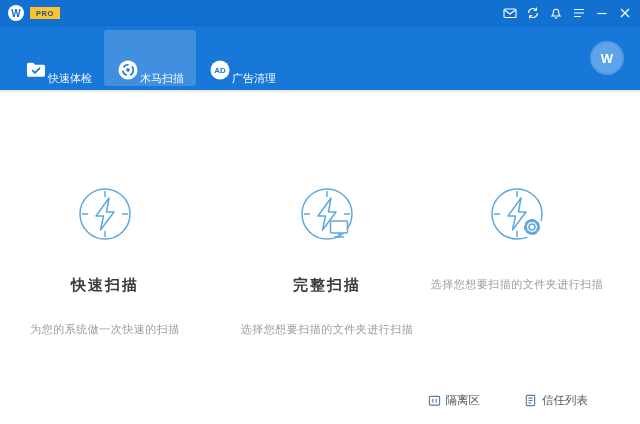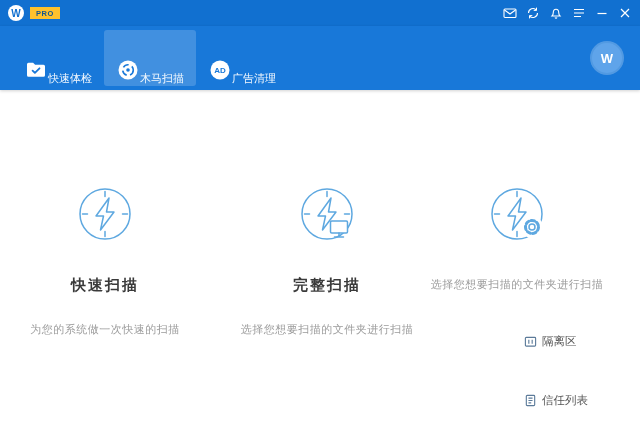--- a/index.html
+++ b/index.html
@@ -40,21 +40,21 @@
   .content { position:relative; height:334px; background:#fff; }
   .scan-col { position:absolute; top:0; width:210px; display:flex; flex-direction:column;
               align-items:center; cursor:pointer; }
   .scan-col.c1 { left:0; }
   .scan-col.c2 { left:222px; }
   .scan-col.c3 { left:412px; }
   .scan-icon { margin-top:92px; }
   .scan-title { margin-top:26px; font-size:15px; font-weight:bold; color:#3a3a3a; letter-spacing:2px; }
   .scan-sub { margin-top:27px; font-size:11px; color:#9b9b9b; letter-spacing:.5px; }
 
-  .footer-links { position:absolute; right:52px; bottom:16px; display:flex; gap:44px;flex-direction:column; }
+  .footer-links { position:absolute; right:52px; bottom:16px; display:flex; gap:44px; }
   .flink { display:flex; align-items:center; gap:5px; color:#555; font-size:11.5px; cursor:pointer; }
   .flink svg { display:block; }
 </style>
 </head>
 <body>
 
 <div class="window">
 
   <div class="chrome">
 

